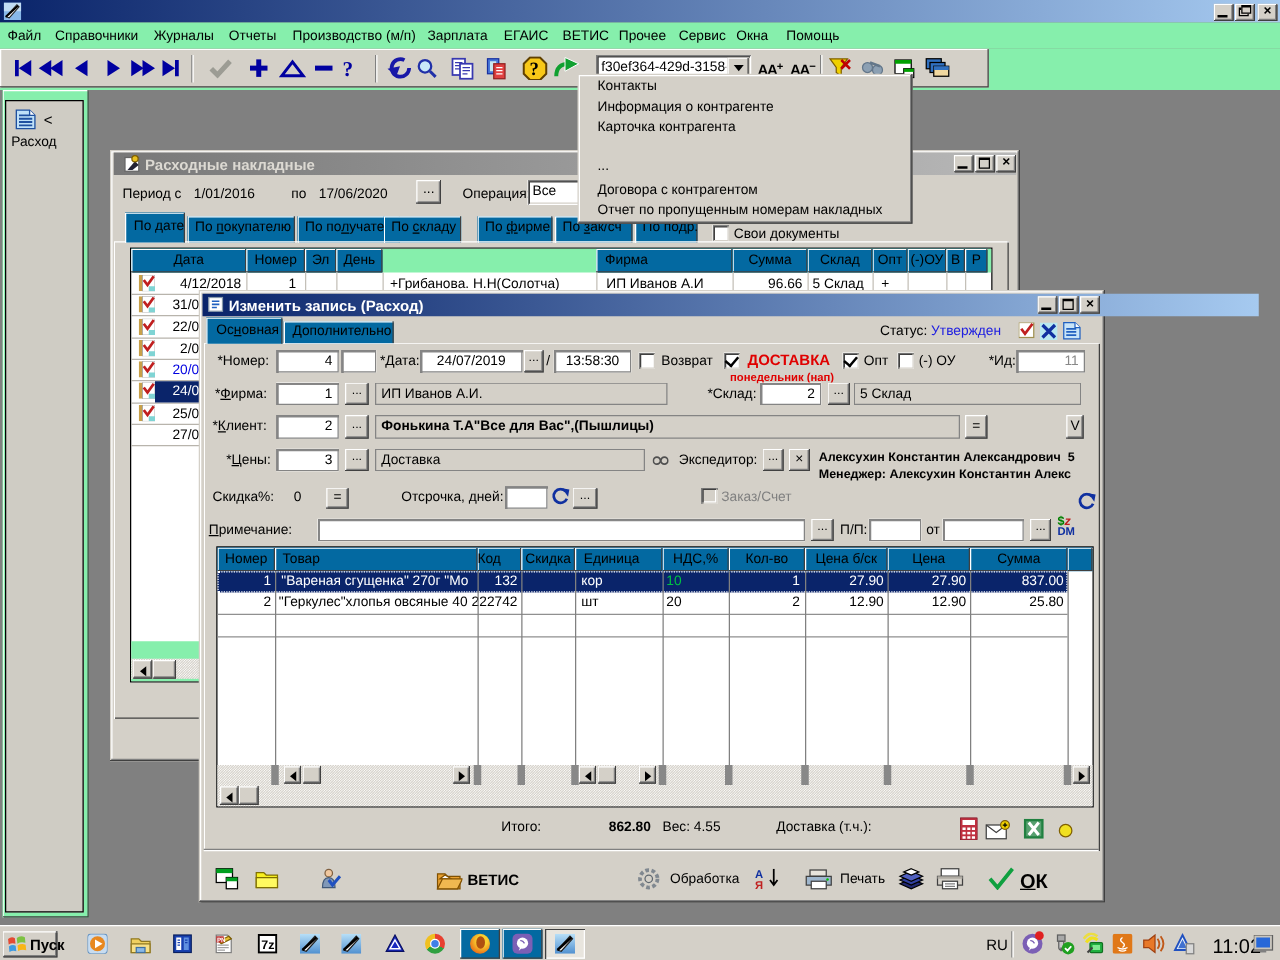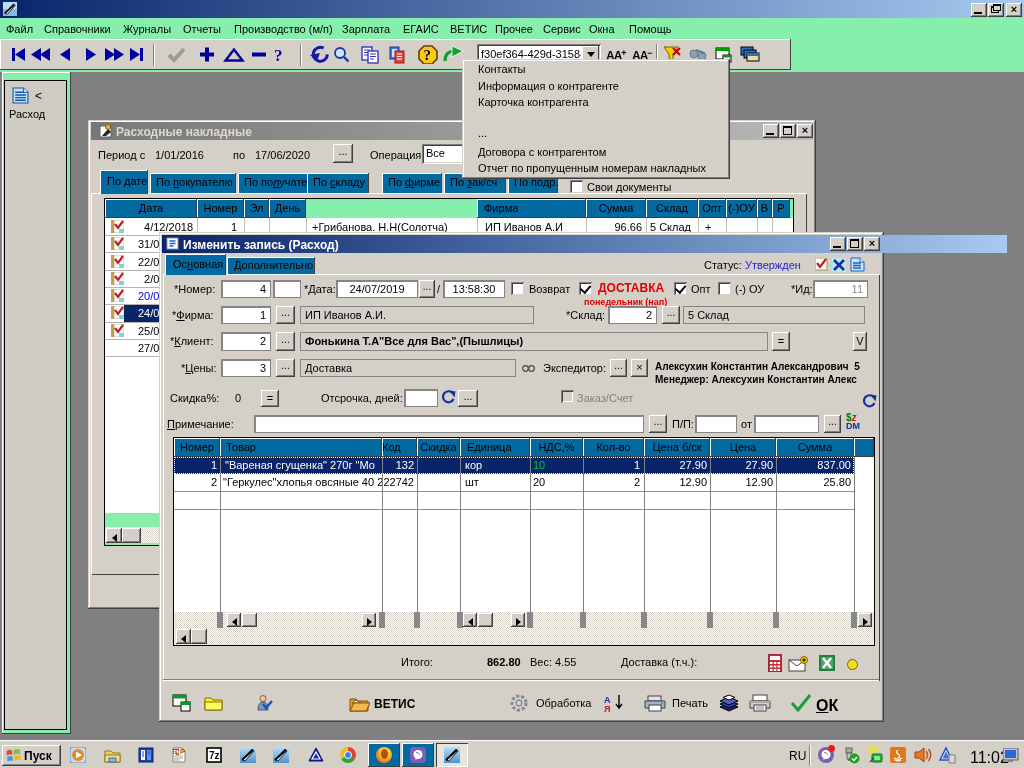--- a/index.html
+++ b/index.html
@@ -614,21 +614,21 @@
 <div class="ab" style="left:462px;top:59px;width:268px;height:120px;background:#D4D0C8;box-shadow:inset -1px -1px #404040,inset 1px 1px #D4D0C8,inset -2px -2px #808080,inset 2px 2px #fff;z-index:50" id="ddmenu">
   <div class="ab" style="left:16px;top:4px">Контакты</div>
   <div class="ab" style="left:16px;top:21px">Информация о контрагенте</div>
   <div class="ab" style="left:16px;top:37px">Карточка контрагента</div>
   <div class="ab" style="left:16px;top:68px">...</div>
   <div class="ab" style="left:16px;top:87px">Договора с контрагентом</div>
   <div class="ab" style="left:16px;top:103px">Отчет по пропущенным номерам накладных</div>
 </div>
 
 <div class="ab" style="left:0;top:740px;width:1024px;height:28px;background:#D4D0C8;border-top:1px solid #fff;z-index:60" id="taskbar">
- <div class="ab raise" style="left:2px;top:4px;width:59px;height:21px">
+ <div class="ab raise" style="left:2px;top:4px;width:44px;height:21px">
   <svg class="ab" style="left:3px;top:2px" width="17" height="17" viewBox="0 0 17 17">
         <g transform="rotate(-6 8 9)">
           <path d="M2 3.5 Q5 1.5 7.5 3.5 L7.5 8 Q5 6.5 2 8Z" fill="#E34A34"></path>
           <path d="M9 3.5 Q12 1.5 15.5 3.5 L15.5 8 Q12 6.5 9 8Z" fill="#7DC242"></path>
           <path d="M2 9.5 Q5 8 7.5 9.5 L7.5 14 Q5 12.5 2 14Z" fill="#3D9AE1"></path>
           <path d="M9 9.5 Q12 8 15.5 9.5 L15.5 14 Q12 12.5 9 14Z" fill="#F8B517"></path>
         </g>
       </svg>
   <span class="ab b" style="left:22px;top:4px;font-size:12px">Пуск</span>
  </div>

